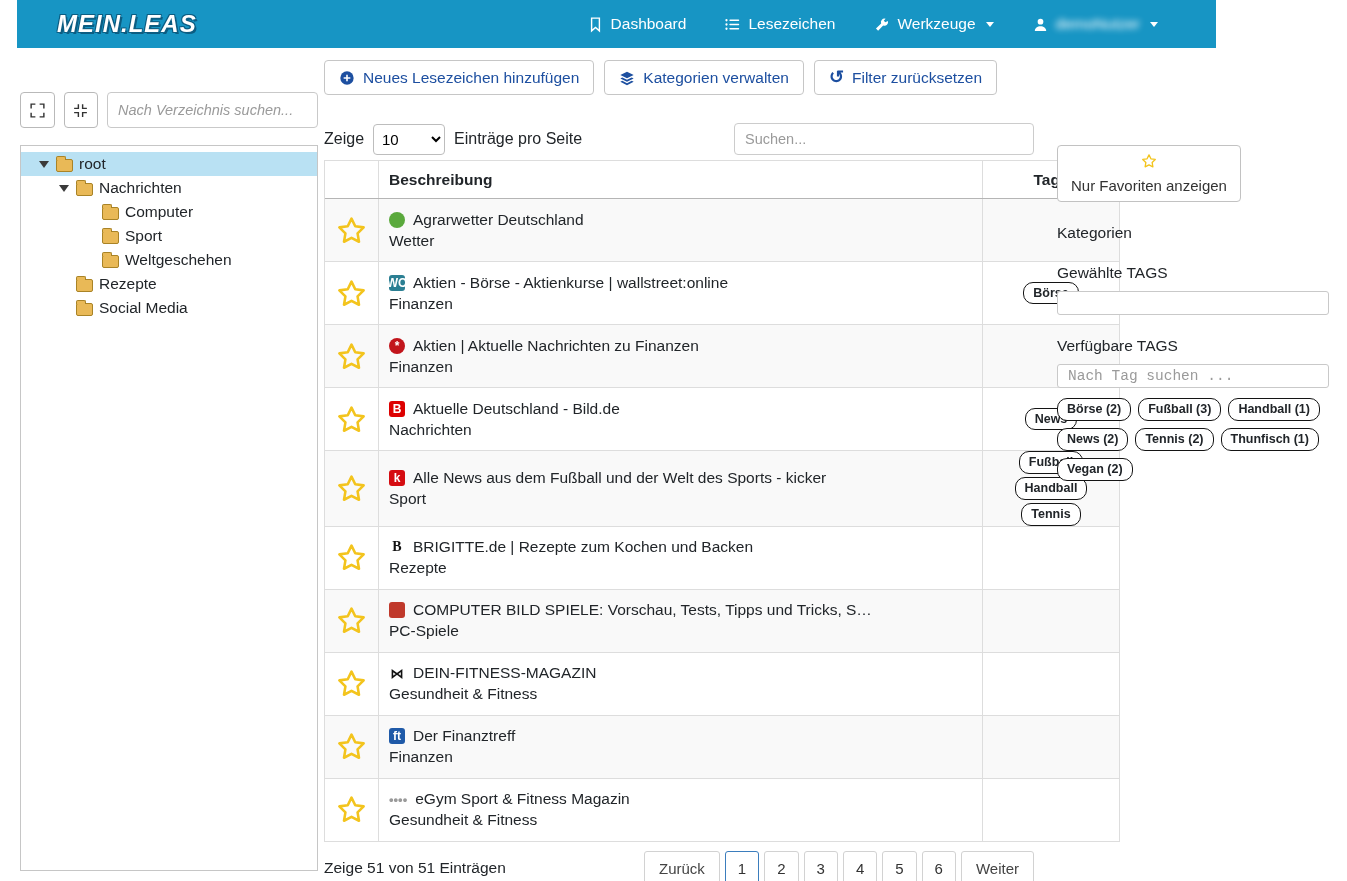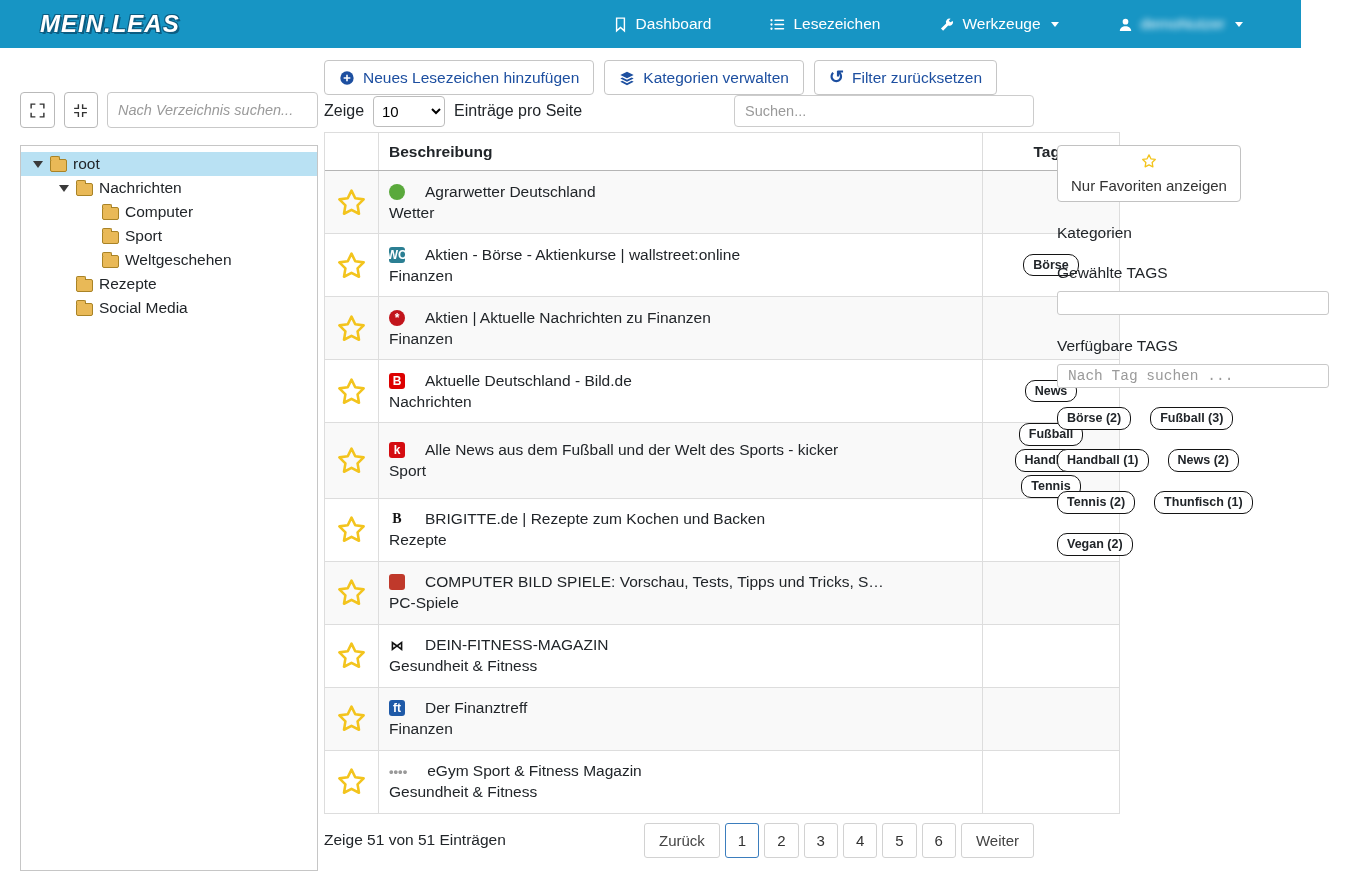--- a/index.html
+++ b/index.html
@@ -1,25 +1,25 @@
 <!DOCTYPE html>
 <html><head>
 <meta charset="utf-8">
 <style>
   * { box-sizing: border-box; }
   body {
     margin: 0; width: 1347px; height: 881px; position: relative; overflow: hidden;
     background: #fff; color: #212529; font-family: "Liberation Sans", sans-serif;
   }
   
-  .topbar { position: absolute; top:0; left:0; width:1301px; height:48px; background:#1795c4;
+  .topbar { position: absolute; top:0; left:17px; width:1199px; height:48px; background:#1795c4;
     display:flex; align-items:center; justify-content:space-between; padding:0 58px 0 40px; }
   .logo { color:#fff; font-size:24px; font-weight:800; font-style:italic; letter-spacing:1px;
     text-shadow: 2px 2px 0 #0c5d82, -1px -1px 0 #0c5d82, 1px -1px 0 #0c5d82, -1px 1px 0 #0c5d82; }
-  .nav { display:flex; align-items:center; gap:58px; }
+  .nav { display:flex; align-items:center; gap:38px; }
   .nav-item { display:flex; align-items:center; gap:7px; color:#fff; font-size:15.5px; cursor:pointer; }
   .nav-item svg { width:17px; height:17px; display:block; }
   .caret-down { width:0; height:0; border-left:4px solid transparent; border-right:4px solid transparent;
     border-top:5px solid #fff; margin-left:3px; }
   .blur { filter: blur(3px); }
 
   
   .left-tools { position:absolute; left:20px; top:92px; width:298px; display:flex; gap:9px; }
   .sq-btn { width:38px; height:36px; background:#fff; border:1px solid #b9b9b9; border-radius:4px;
     display:flex; align-items:center; justify-content:center; cursor:pointer; padding:0; }
@@ -39,37 +39,37 @@
   .folder::before { content:""; position:absolute; top:-4px; left:-1px; width:8px; height:3px;
     background:#e9b957; border:1px solid #a98326; border-bottom:none; border-radius:2px 2px 0 0; }
 
   
   .main { position:absolute; left:324px; top:60px; width:710px; }
   .toolbar { display:flex; gap:10px; }
   .tb-btn { display:flex; align-items:center; gap:8px; background:#fff; border:1px solid #c6c6c6;
     border-radius:4px; padding:7px 14px; font-size:15.5px; color:#1d4fa0; cursor:pointer; font-family:inherit; }
   .tb-btn svg { width:16px; height:16px; }
   .undo-icon::before { content:"↺"; font-size:18px; font-weight:bold; line-height:1; }
-  .controls { margin-top:0; position:relative; height:32px; display:flex; align-items:center; gap:9px; }
+  .controls { margin-top:28px; position:relative; height:32px; display:flex; align-items:center; gap:9px; }
   .lbl { font-size:16px; }
   select.page-size { width:72px; height:31px; border:1px solid #bdbdbd; border-radius:4px; font-size:15px;
     padding:0 4px; font-family:inherit; background:#fff; }
   .table-search { position:absolute; right:0; top:0; width:300px; height:32px; border:1px solid #ccc;
     border-radius:4px; padding:0 10px; font-size:14.5px; font-family:inherit; }
 
   .grid { margin-top:5px; width:796px; border:1px solid #ddd; border-bottom:none; }
   .thead { display:flex; border-bottom:1px solid #b5b5b5; height:38px; font-weight:bold; font-size:15.5px; }
   .col-star { width:54px; flex:none; border-right:1px solid #ddd; display:flex; align-items:center; justify-content:center; }
   .col-desc { flex:1; padding:0 10px; display:flex; align-items:center; }
   .col-tags { width:137px; flex:none; border-left:1px solid #ddd; display:flex; align-items:center; justify-content:center; }
   .row { display:flex; border-bottom:1px solid #ddd; min-height:63px; }
   .row.odd { background:#f9f9f9; }
   .row .col-desc { flex-direction:column; align-items:flex-start; justify-content:center; gap:3px; padding:9px 10px; }
   .row .col-tags { flex-direction:column; gap:3px; justify-content:center; }
-  .title-line { display:flex; align-items:center; gap:20px; font-size:15.5px; }
+  .title-line { display:flex; align-items:center; gap:8px; font-size:15.5px; }
   .cat-line { font-size:15.5px; }
   .star-svg { width:31px; height:31px; cursor:pointer; }
   .favicon { width:16px; height:16px; flex:none; display:flex; align-items:center; justify-content:center;
     font-size:12px; font-weight:bold; border-radius:3px; line-height:1; }
   .favicon.circle { border-radius:50%; }
   .favicon.plain { background:none !important; width:auto; min-width:16px; font-size:13px; }
   .favicon.serif { font-family:"Liberation Serif", serif; font-size:14px; }
   .pill { border:1px solid #141414; border-radius:10px; padding:2px 9px; font-size:12.5px; font-weight:bold;
     background:#fff; line-height:1.35; white-space:nowrap; cursor:pointer; }
 
@@ -86,21 +86,21 @@
   .fav-btn { display:flex; align-items:center; gap:8px; border:1px solid #c2c2c2; border-radius:4px;
     background:#fff; padding:7px 13px; font-size:15px; color:#333; cursor:pointer; font-family:inherit;flex-direction:column; }
   .fav-btn svg { width:16px; height:16px; }
   .section-label { font-size:15.5px; margin:22px 0 9px; }
   .cat-select { height:36px; border:1px solid #b3b3b3; border-radius:4px; background:#fff; display:flex;
     align-items:center; justify-content:space-between; padding:0 10px; color:#8c8c8c; font-size:14.5px; cursor:pointer; }
   .cat-caret { width:0; height:0; border-left:4px solid transparent; border-right:4px solid transparent;
     border-top:5px solid #888; }
   .tag-input { width:100%; height:24px; border:1px solid #c9c9c9; border-radius:3px; padding:0 10px;
     font-size:14.5px; font-family:Liberation Mono, monospace; }
-  .tags-cloud { display:flex; flex-wrap:wrap; gap:19px; margin-top:19px; }
+  .tags-cloud { display:flex; flex-wrap:wrap; gap:7px; margin-top:10px; }
 </style>
 </head>
 <body>
 
 <div class="topbar">
   <div class="logo">MEIN.LEAS</div>
   <div class="nav">
     <div class="nav-item">
       <svg viewBox="0 0 24 24">
           <path d="M6.5 3h11v18l-5.5-4.8L6.5 21z" fill="none" stroke="#fff" stroke-width="2"></path>
@@ -139,21 +139,21 @@
       </svg>
   </button>
   <button class="sq-btn">
     <svg viewBox="0 0 24 24" stroke="#333" stroke-width="2" fill="none">
         <path d="M9 3v6H3M21 9h-6V3M15 21v-6h6M3 15h6v6"></path>
       </svg>
   </button>
   <input class="dir-search" placeholder="Nach Verzeichnis suchen..." style="">
 </div>
 <div class="tree">
-    <div class="tree-row selected" style="padding-left: 10px;">
+    <div class="tree-row selected" style="padding-left: 16px;">
     <span class="caret"></span>
     <span class="folder"></span>
     <span class="tree-label">root</span>
   </div>
     <div class="tree-row" style="padding-left: 36px;">
     <span class="caret"></span>
     <span class="folder"></span>
     <span class="tree-label">Nachrichten</span>
   </div>
     <div class="tree-row" style="padding-left: 62px;">

